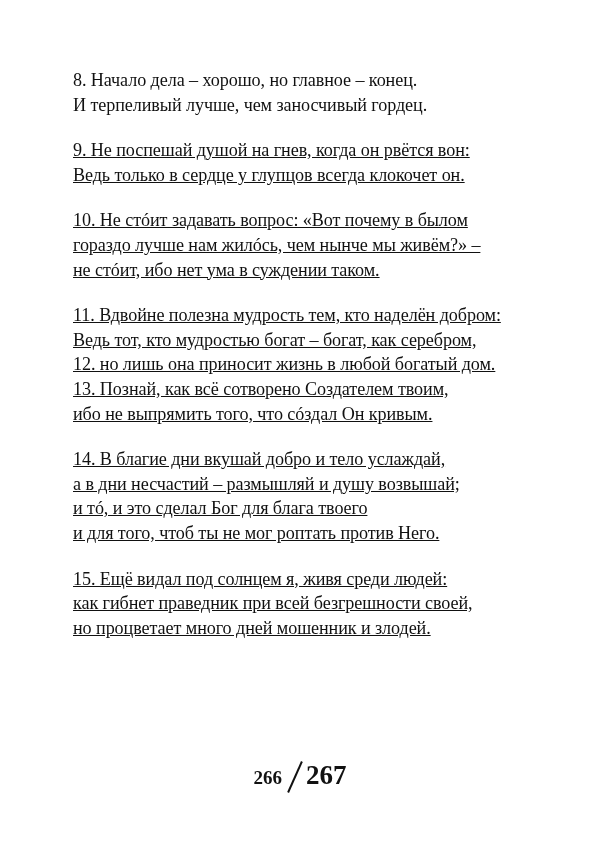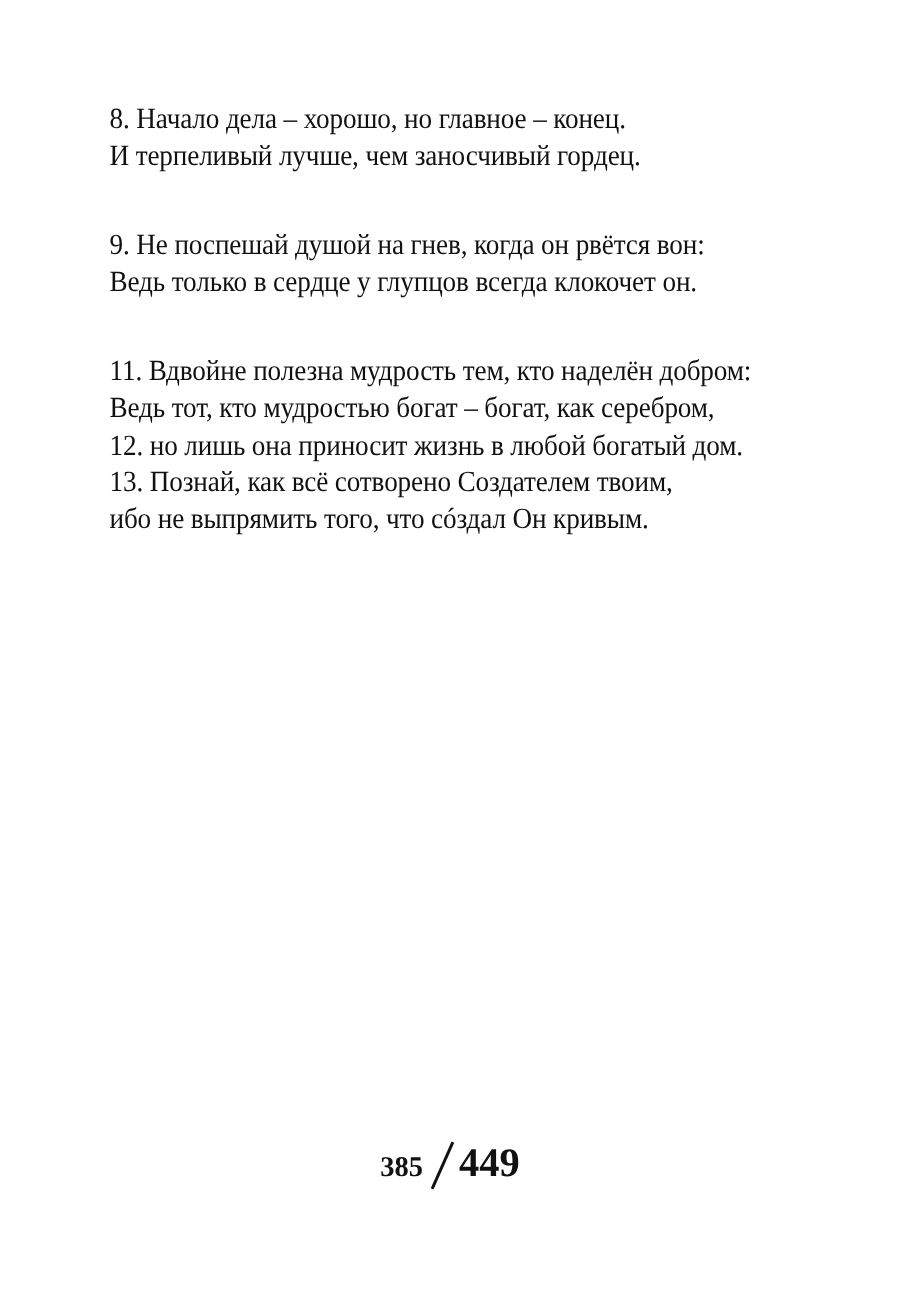--- a/index.html
+++ b/index.html
@@ -26,21 +26,22 @@
   }
   .line {
     font-size: 19.5px;
     line-height: 24.6px;
     white-space: nowrap;
     letter-spacing: -0.1px;
     transform: scaleX(0.93);
     transform-origin: left center;
   }
   .stanza + .stanza {
-    margin-top: 35px;
+    margin-top: 21px;
+    text-decoration: underline;
   }
   .folio {
     position: absolute;
     left: 0;
     width: 600px;
     top: 760px;
     text-align: center;
     font-family: "Liberation Serif", "DejaVu Serif", serif;
     color: #111111;
   }
@@ -69,23 +70,39 @@
 <div class="page">
   <div class="stanza">
     <div class="line">8.   Начало дела – хорошо, но главное – конец.</div>
     <div class="line">И терпеливый лучше, чем  заносчивый гордец.</div>
   </div>
   <div class="stanza">
     <div class="line">9.   Не поспешай душой на гнев, когда он рвётся вон:</div>
     <div class="line">Ведь только в сердце у глупцов всегда клокочет он.</div>
   </div>
   <div class="stanza">
+    <div class="line">10. Не стóит задавать вопрос: «Вот почему в былом</div>
+    <div class="line">гораздо лучше нам жилóсь, чем нынче мы живём?» –</div>
+    <div class="line">не стóит, ибо нет ума в суждении таком.</div>
+  </div>
+  <div class="stanza">
     <div class="line">11. Вдвойне полезна мудрость тем, кто наделён добром:</div>
     <div class="line">Ведь тот, кто мудростью богат – богат, как серебром,</div>
     <div class="line">12. но лишь она приносит жизнь в любой богатый дом.</div>
     <div class="line">13. Познай, как всё сотворено Создателем твоим,</div>
     <div class="line">ибо не выпрямить того, что сóздал  Он кривым.</div>
   </div>
+  <div class="stanza">
+    <div class="line">14. В благие дни вкушай добро и тело услаждай,</div>
+    <div class="line">а в дни несчастий – размышляй и душу возвышай;</div>
+    <div class="line">и тó, и это сделал Бог для блага твоего</div>
+    <div class="line">и для того, чтоб ты не мог роптать против Него.</div>
+  </div>
+  <div class="stanza">
+    <div class="line">15. Ещё видал под солнцем я, живя среди людей:</div>
+    <div class="line">как гибнет праведник при всей безгрешности своей,</div>
+    <div class="line">но процветает много дней мошенник и злодей.</div>
+  </div>
 </div>
 
 <div class="folio">
-  <span class="left-num">385</span><span class="slash"></span><span class="right-num">449</span>
+  <span class="left-num">266</span><span class="slash"></span><span class="right-num">267</span>
 </div>
 
 </body></html>

